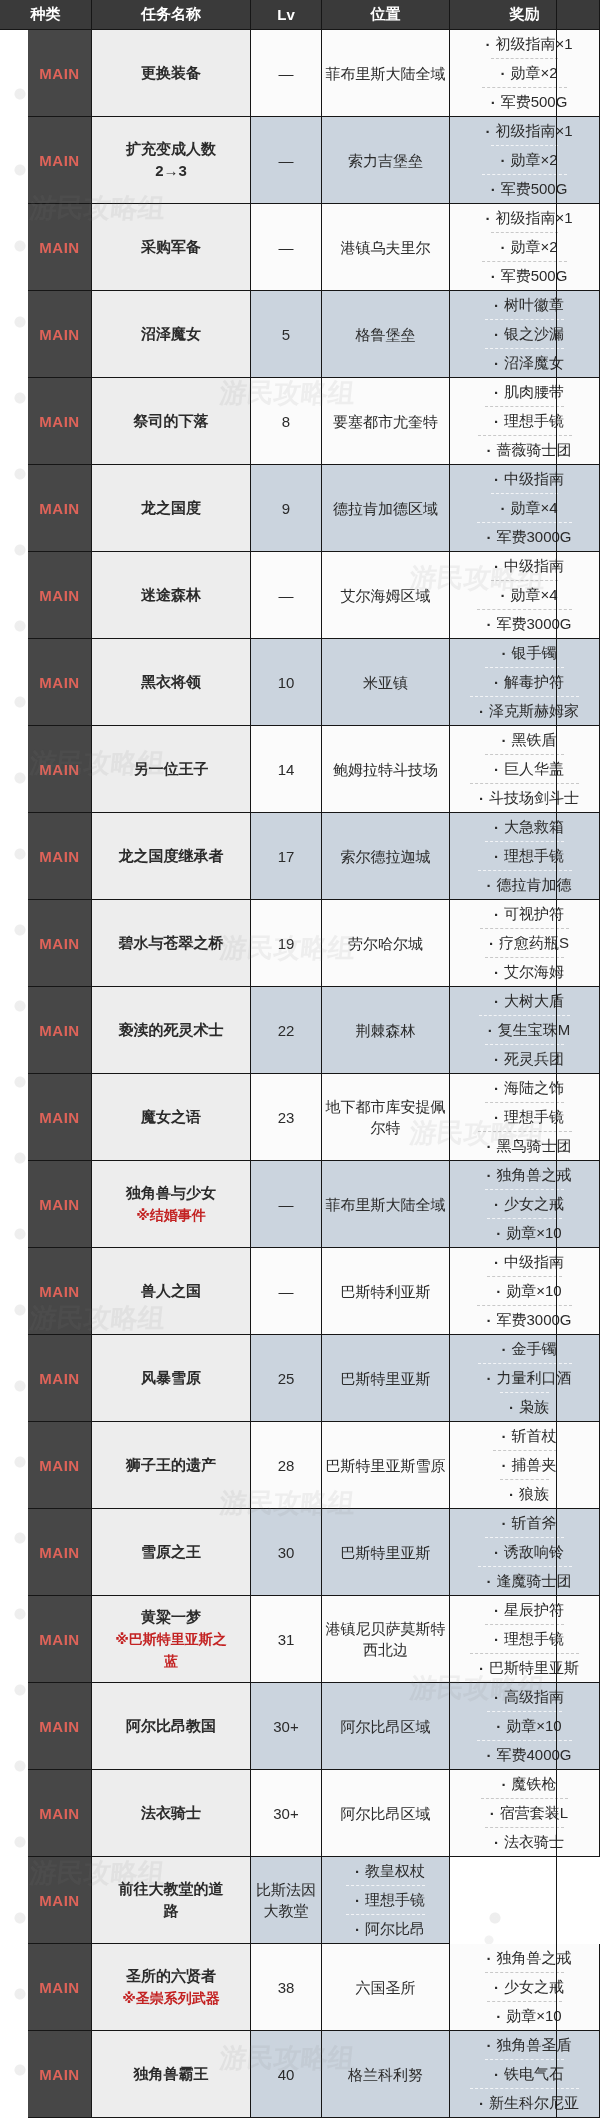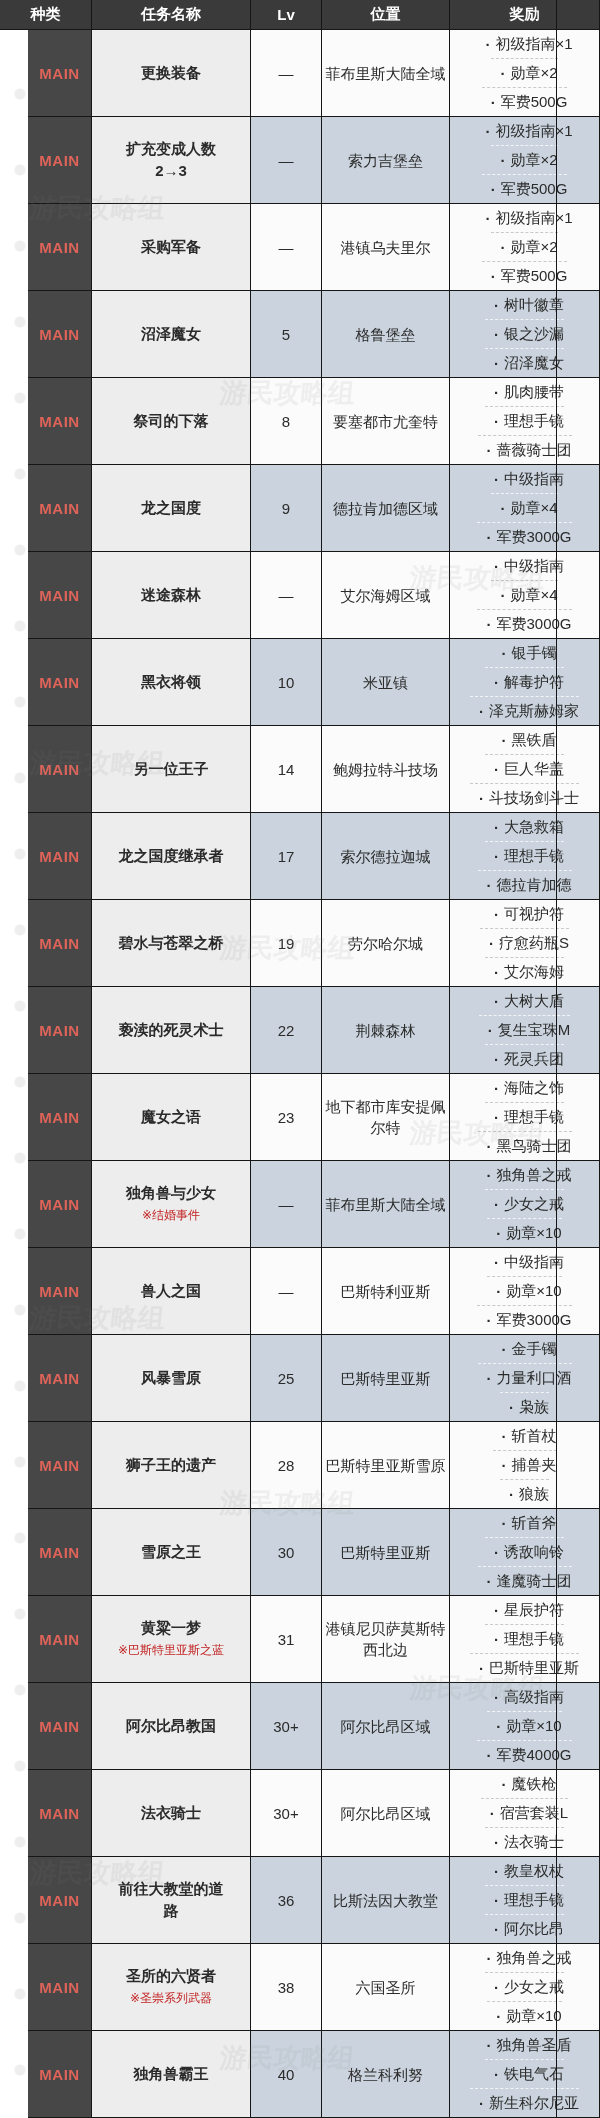--- a/index.html
+++ b/index.html
@@ -60,22 +60,22 @@
   }
   .name-cell{
     background:var(--name-col-bg);
     flex-direction:column;
     font-weight:bold;
     line-height:22px;
     padding:0 20px;
   }
   .quest-note{
     color:var(--note-red);
-    font-size:12px;
-    font-weight:normal;
+    font-size:14px;
+    font-weight:bold;
   }
   .lv-cell,.loc-cell{background:var(--row-light);line-height:21px;}
   .loc-cell{padding:1px 3px;}
   .rewards-cell{
     background:var(--row-light);
     flex-direction:column;
     align-items:stretch;
     justify-content:stretch;
     padding:0;
   }
@@ -435,21 +435,20 @@
           <div class="reward-item">宿营套装L</div>
           <div class="reward-item">法衣骑士</div>
         </div>
   </div>
       <div class="trow data-row blue">
     <div class="cell type-cell">MAIN</div>
     <div class="cell name-cell">
       <span>前往大教堂的道路</span>
 
     </div>
-    <div class="cell lv-cell">36</div>
     <div class="cell loc-cell">比斯法因大教堂</div>
     <div class="cell rewards-cell">
 
     <div class="reward-item">教皇权杖</div>
           <div class="reward-item">理想手镜</div>
           <div class="reward-item">阿尔比昂</div>
         </div>
   </div>
       <div class="trow data-row light">
     <div class="cell type-cell">MAIN</div>

